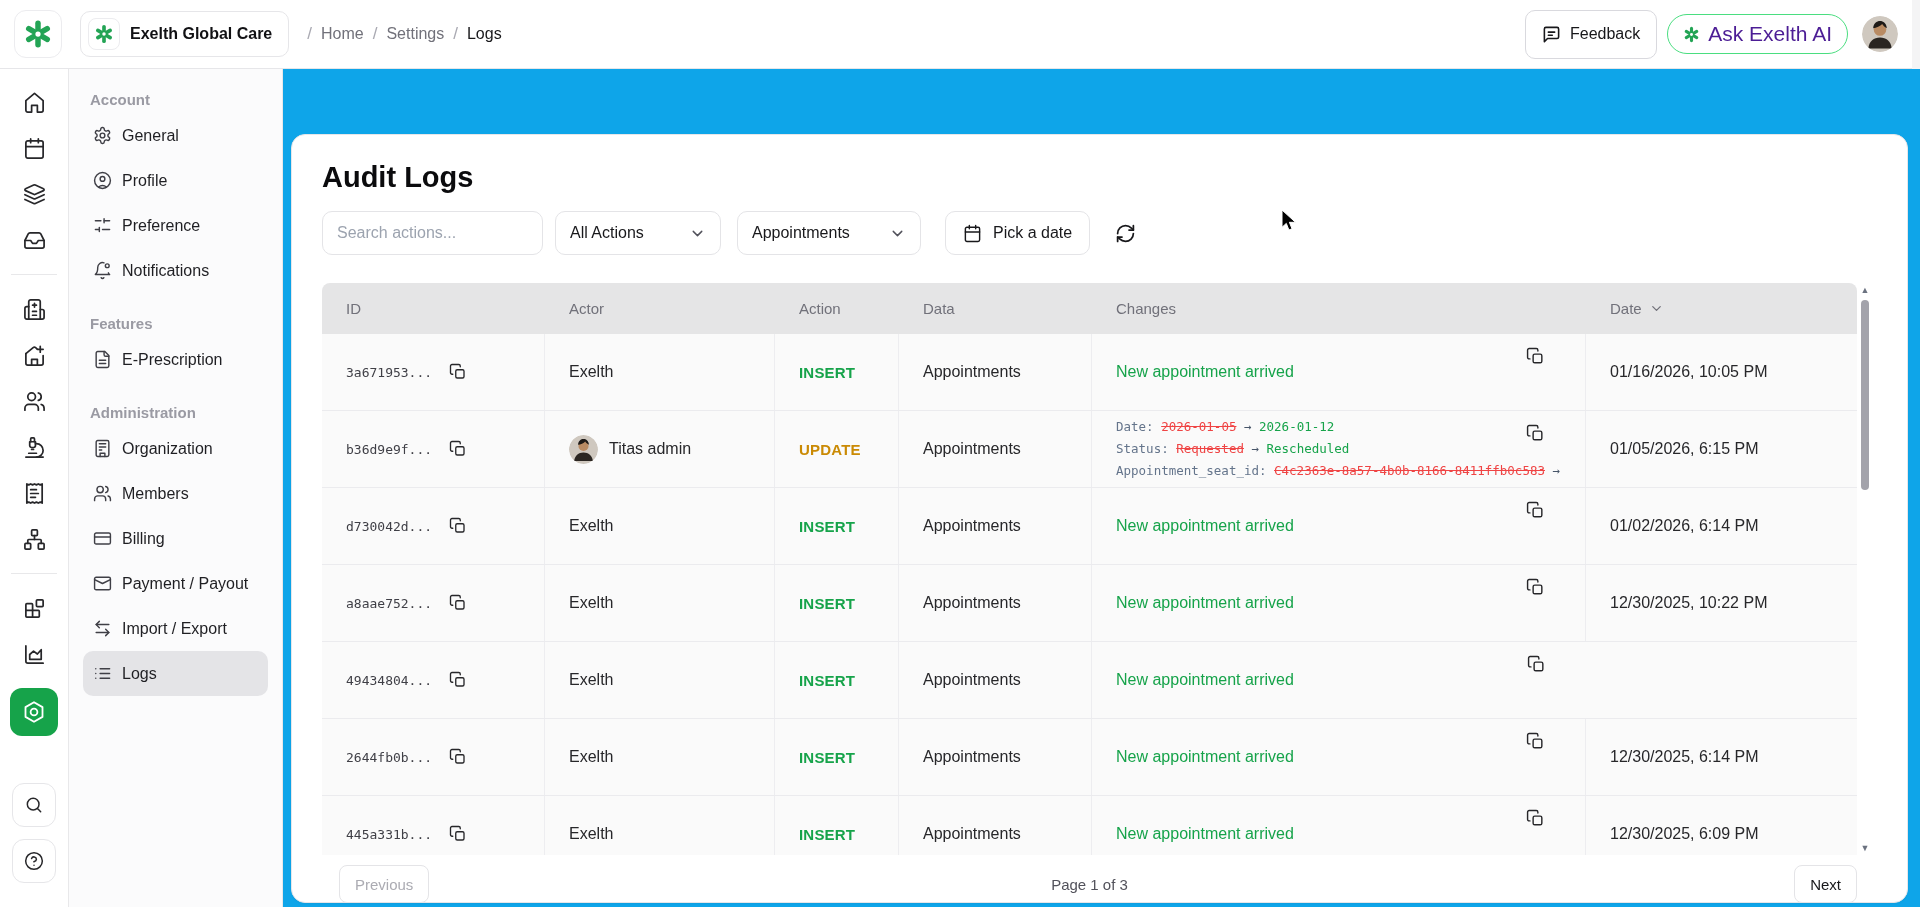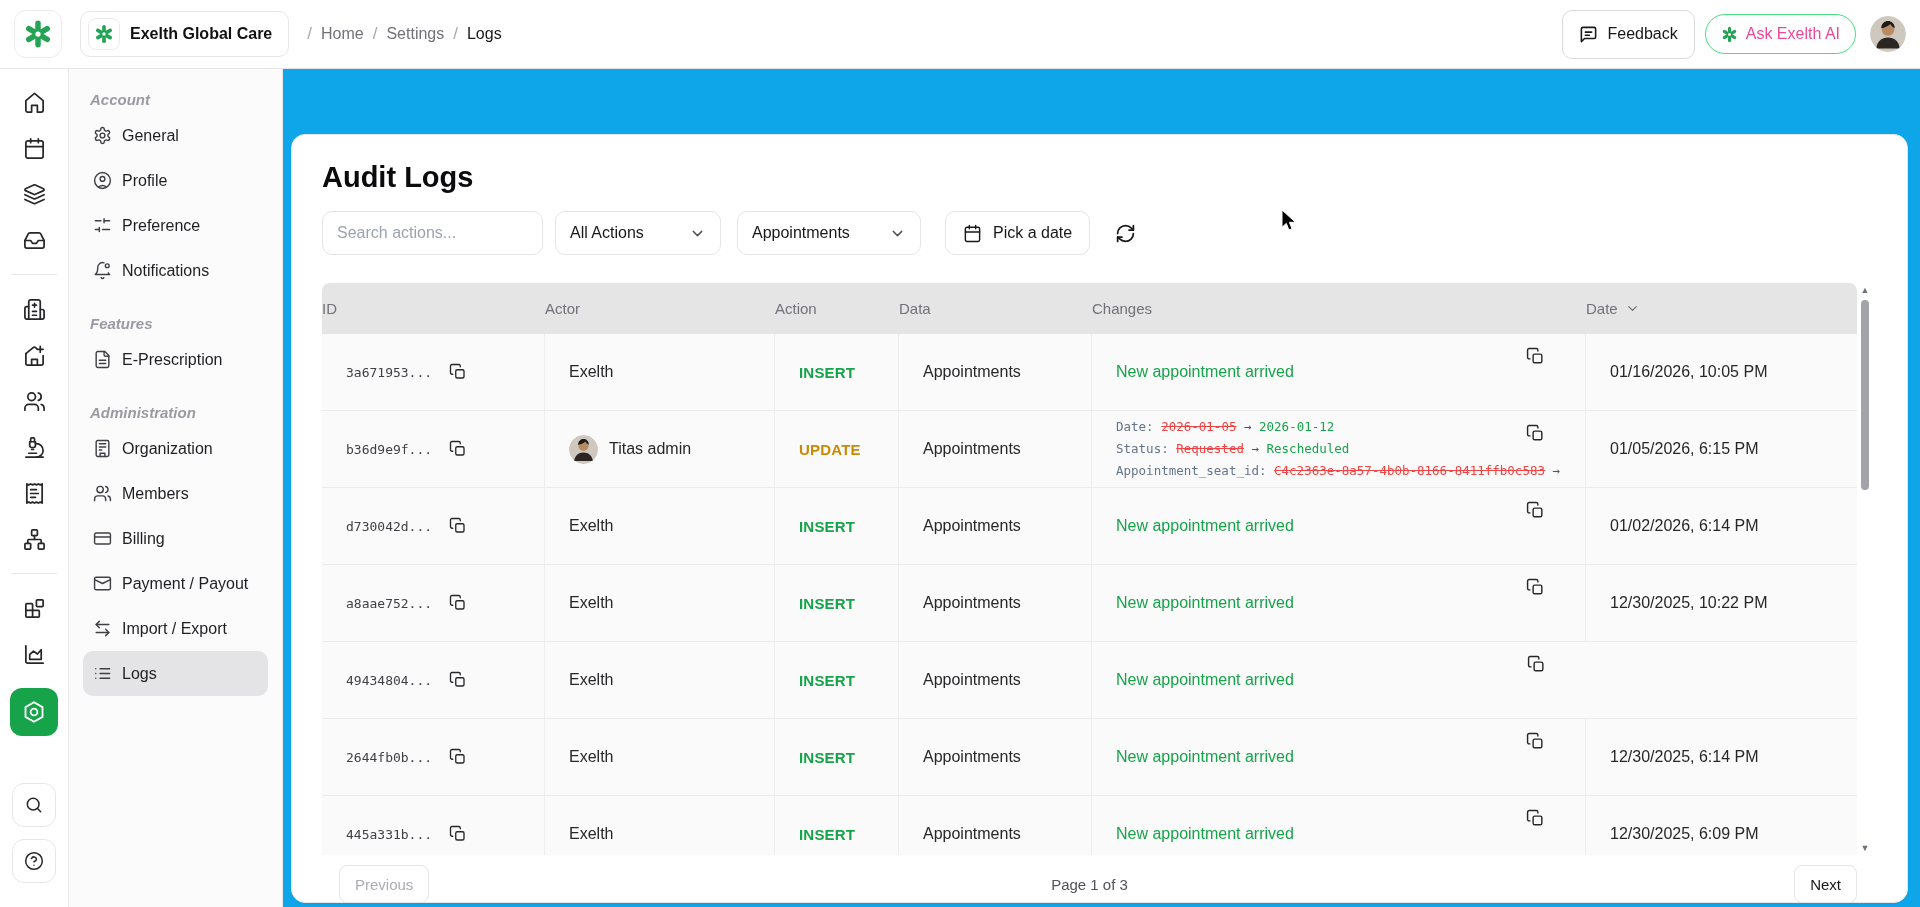--- a/index.html
+++ b/index.html
@@ -1,37 +1,37 @@
 <!DOCTYPE html>
 <html><head>
 <meta charset="utf-8">
 <style>
   * { box-sizing: border-box; margin: 0; padding: 0; }
   html,body { width:1920px; height:907px; }
   body { font-family:"Liberation Sans", sans-serif; background:#f4f4f5; overflow:hidden; }
   .app { position:relative; width:1920px; height:907px; overflow:hidden; }
 
   
-  .topbar { position:absolute; top:0; left:0; right:0; height:69px; background:#fff;
+  .topbar { position:absolute; top:0; left:0; right:8px; height:69px; background:#fff;
             border-bottom:1px solid #e6e6e9; display:flex; align-items:center; padding:0 14px; z-index:5; }
   .logo-tile { width:48px; height:48px; border:1px solid #ececef; border-radius:12px;
                display:grid; place-items:center; background:#fff; }
   .brand-btn { margin-left:18px; height:46px; display:flex; align-items:center; gap:10px;
                border:1px solid #e6e6e9; border-radius:10px; background:#fff; padding:0 16px 0 7px; cursor:pointer; }
   .brand-mini { width:32px; height:32px; border:1px solid #ececef; border-radius:8px; display:grid; place-items:center; }
   .brand-name { font-size:16px; font-weight:700; color:#111114; white-space:nowrap; }
   .crumbs { display:flex; align-items:center; gap:9px; margin-left:18px; font-size:16px; }
   .crumb-sep { color:#a9a9b2; font-size:17px; }
   .crumb { color:#71717a; cursor:pointer; }
   .crumb.current { color:#18181b; }
   .topbar .spacer { flex:1; }
   .fb-btn { height:49px; display:flex; align-items:center; gap:9px; border:1px solid #d9d9de; border-radius:10px;
             background:#fff; padding:0 16px; font-size:16px; color:#18181b; cursor:pointer; }
   .ai-btn { height:40px; display:flex; align-items:center; gap:8px; border:1px solid #4ade80; border-radius:20px;
-            background:#fff; padding:0 15px; font-size:16px; color:#ec4899; font-weight:500; margin-left:10px; cursor:pointer; }
+            background:#fff; padding:0 15px; font-size:21px; color:#4c1d95; font-weight:500; margin-left:10px; cursor:pointer; }
   .avatar { width:36px; height:36px; border-radius:50%; overflow:hidden; margin-left:14px; cursor:pointer; flex:0 0 auto; }
 
   
   .shell { position:absolute; top:69px; bottom:0; left:0; right:0; display:flex; }
 
   
   .rail { width:69px; background:#fff; border-right:1px solid #e8e8ea; display:flex; flex-direction:column;
           align-items:center; padding:21px 0 12px; }
   .rail-btn { width:40px; height:24px; display:grid; place-items:center; background:none; border:none;
               color:#27272a; cursor:pointer; margin-bottom:22px; }
@@ -41,21 +41,21 @@
                    display:grid; place-items:center; cursor:pointer; margin-bottom:22px; }
   .rail-settings svg { width:24px; height:24px; }
   .rail .push { flex:1; }
   .rail-sq { width:44px; height:44px; border:1px solid #e6e6e9; border-radius:12px; background:#fff;
              display:grid; place-items:center; color:#27272a; cursor:pointer; margin-bottom:12px; }
   .rail-sq svg { width:20px; height:20px; }
 
   
   .sidebar { width:214px; background:#fbfbfc; border-right:1px solid #e8e8ea; padding:12px 14px; }
   .section { margin-bottom:12px; }
-  .section-title { font-size:15px; font-weight:700; color:#9a9aa3; padding:10px 7px 5px;font-style:italic; }
+  .section-title { font-size:15px; font-weight:700; color:#9a9aa3; padding:10px 7px 5px; }
   .side-item { display:flex; align-items:center; gap:10px; height:45px; padding:0 10px; border-radius:10px;
                font-size:16px; color:#1f1f23; cursor:pointer; }
   .side-item svg { width:19px; height:19px; color:#3f3f46; flex:0 0 auto; }
   .side-item.active { background:#e4e4e7; }
 
   
   .main { flex:1; position:relative; background:#0ea5e9; }
   .card { position:absolute; left:8px; top:65px; width:1617px; height:769px; background:#fff;
           border:1px solid #e6e6e9; border-radius:14px; box-shadow:0 1px 2px rgba(0,0,0,.04);
           padding:24px 30px 0; }
@@ -73,21 +73,21 @@
   .date-btn { height:44px; border:1px solid #e4e4e7; border-radius:10px; background:#fff; display:flex;
               align-items:center; gap:11px; padding:0 17px; font-size:16px; color:#18181b; cursor:pointer; margin-left:12px; }
   .date-btn svg { width:19px; height:19px; }
   .refresh-btn { background:none; border:none; color:#18181b; cursor:pointer; margin-left:13px; display:grid; place-items:center; }
   .refresh-btn svg { width:21px; height:21px; }
 
   
   .table { position:relative; width:1535px; }
   .thead, .tr { display:grid; grid-template-columns:223px 230px 124px 193px 494px 271px; }
   .thead { height:51px; background:#e5e5e6; border-radius:8px 8px 0 0; align-items:center; }
-  .th { font-size:15px; color:#71717a; display:flex; align-items:center; gap:7px; }
+  .th { padding-left:24px; font-size:15px; color:#71717a; display:flex; align-items:center; gap:7px; }
   .th svg { width:15px; height:15px; color:#71717a; }
   .tbody { height:521px; overflow:hidden; background:#fafafa; }
   .tr { min-height:77px; border-bottom:1px solid #ebebee; background:#fafafa; }
   .td { padding-left:24px; display:flex; align-items:center; font-size:16px; color:#27272a;
         border-right:1px solid #ededf0; position:relative; }
   .td:last-child { border-right:none; }
   .id-text { font-family:"DejaVu Sans Mono", monospace; font-size:13px; color:#3f3f46; letter-spacing:0; }
   .copy-btn { background:none; border:none; color:#27272a; cursor:pointer; margin-left:17px; display:grid; place-items:center; }
   .copy-btn svg { width:18px; height:18px; }
   .action-text { font-weight:700; font-size:15px; letter-spacing:.2px; }

